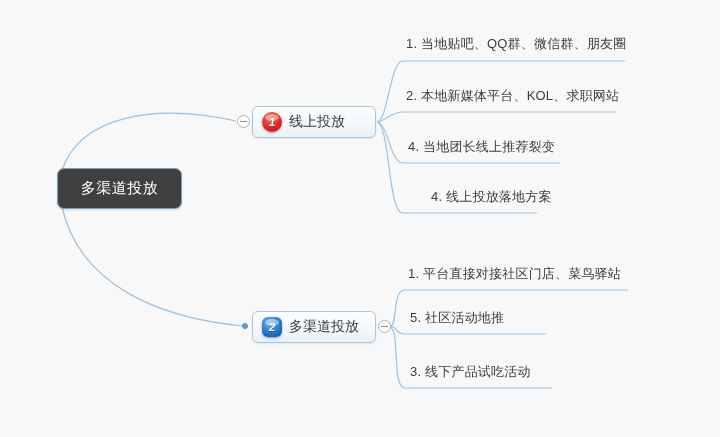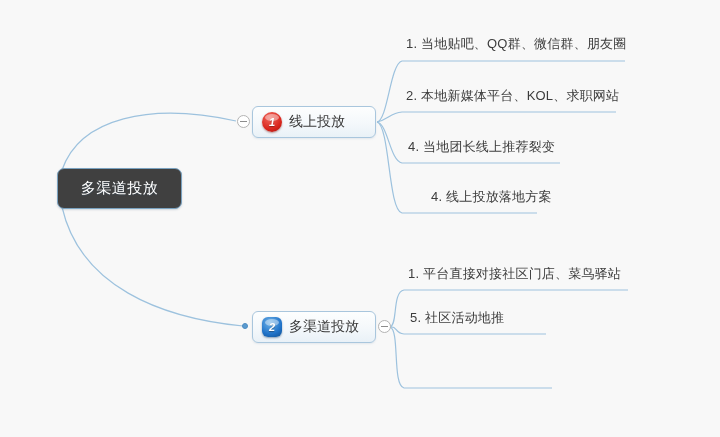--- a/index.html
+++ b/index.html
@@ -212,14 +212,17 @@
     <span class="branch-label">多渠道投放</span>
   </div>
   <div class="toggle" id="toggle-branch-1"></div>
 
   <div class="leaf" style="left:402px; top:263px;">
     <span class="leaf-label">1. 平台直接对接社区门店、菜鸟驿站</span>
   </div>
   <div class="leaf" style="left:404px; top:307px;">
     <span class="leaf-label">5. 社区活动地推</span>
   </div>
+  <div class="leaf" style="left:404px; top:361px;">
+    <span class="leaf-label">3. 线下产品试吃活动</span>
+  </div>
 
 </div>
 
 </body></html>

